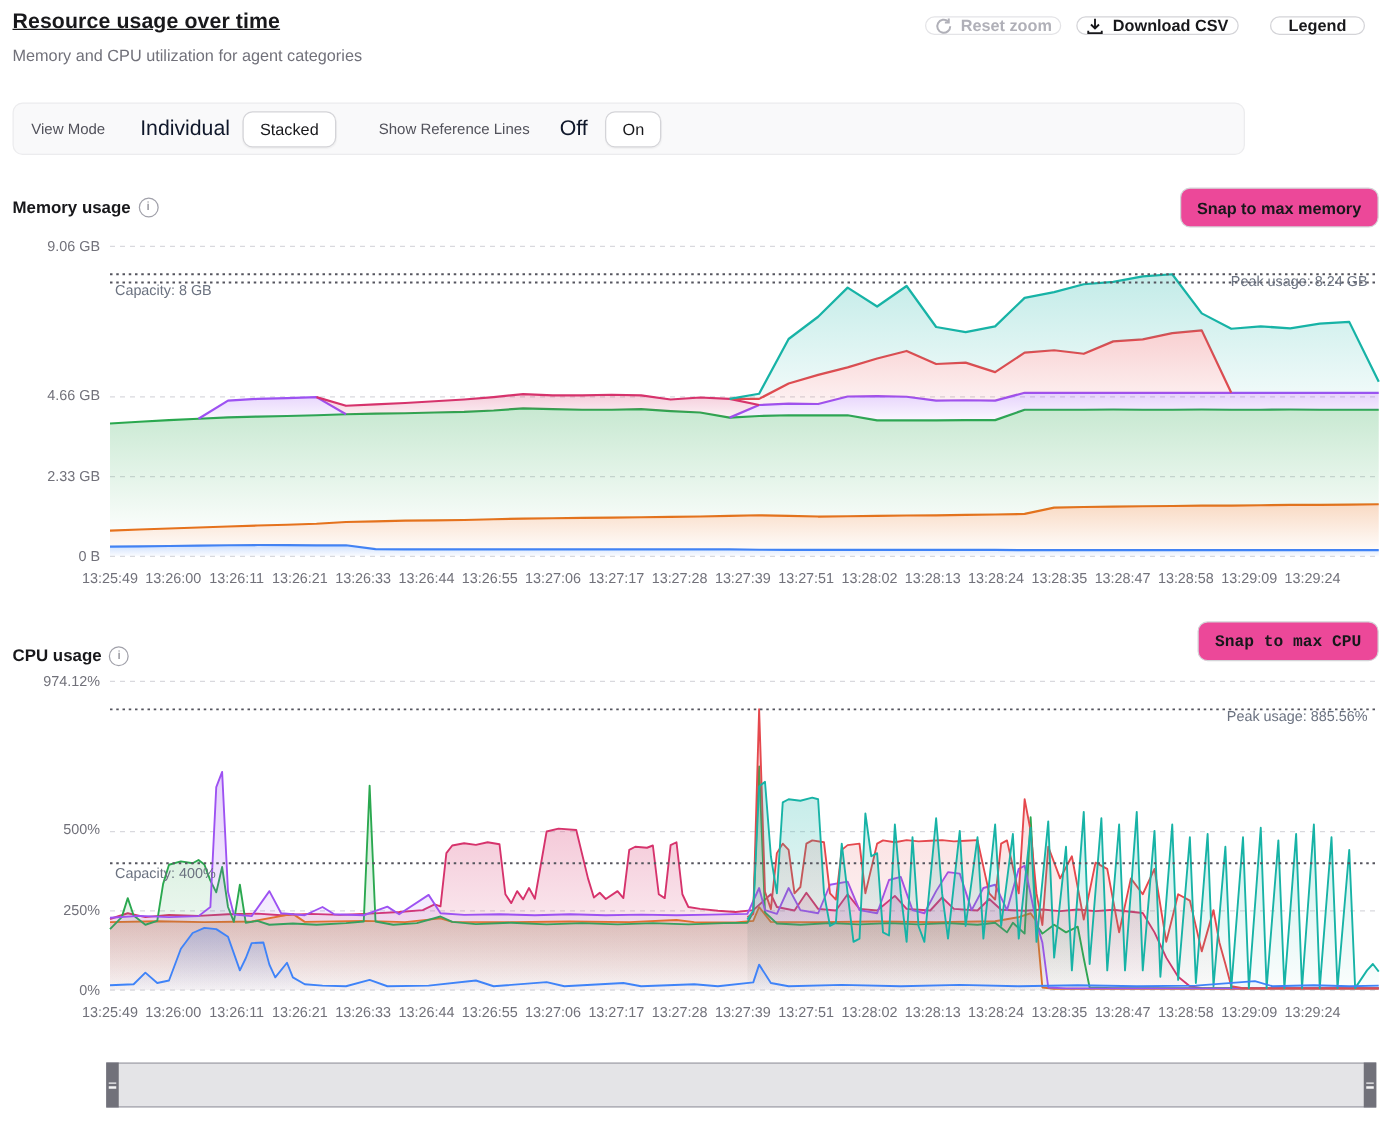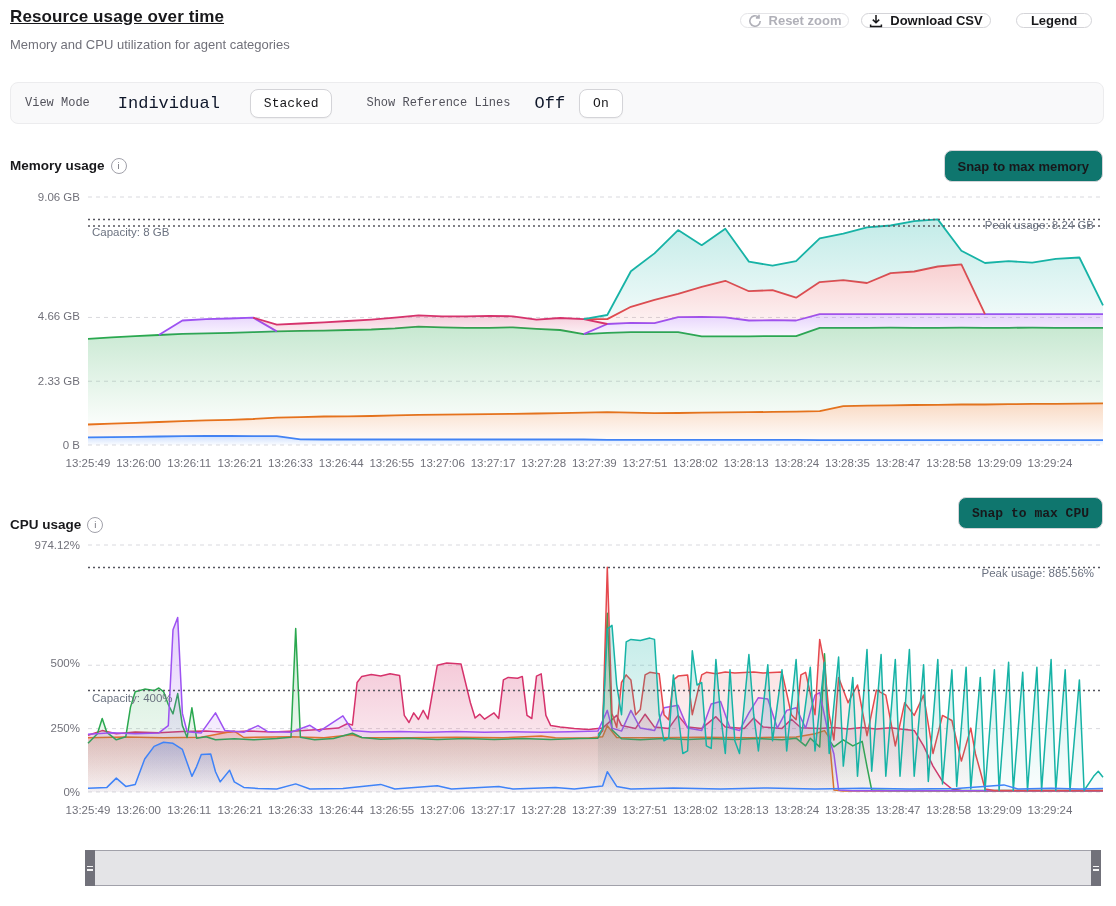--- a/index.html
+++ b/index.html
@@ -9,33 +9,33 @@
   .abs{position:absolute;box-sizing:border-box;}
   .page-title{left:10px;top:7px;font-size:17px;font-weight:700;letter-spacing:.1px;text-decoration:underline;}
   .page-subtitle{left:10px;top:37px;font-size:13px;color:#71717a;}
   .btn{display:flex;align-items:center;justify-content:center;gap:7px;height:15px;
        background:#fff;border:1px solid #d4d4d8;border-radius:8px;font-size:13px;
        font-weight:700;color:#18181b;cursor:pointer;}
   .btn.disabled{color:#b0b0b8;border-color:#e4e4e7;font-weight:700;}
   #btn-reset{left:740px;top:13px;width:109px;}
   #btn-csv{left:861px;top:13px;width:130px;}
   #btn-legend{left:1016px;top:13px;width:76px;gap:23px;}
-  #toolbar{left:10px;top:82px;width:1094px;height:42px;background:#f9f9fa;
+  #toolbar{left:10px;top:82px;width:986px;height:42px;background:#f9f9fa;
            border:1px solid #ececee;border-radius:8px;display:flex;align-items:center;
-           padding:0 14px;font-family:Liberation Mono, monospace;}
+           padding:0 14px;}
   .tb-label{font-size:12px;color:#52525b;}
   .tb-opt{font-size:17px;color:#0f172a;cursor:pointer;padding:6px 2px;}
   .pill{background:#fff;border:1px solid #d4d4d8;border-radius:8px;padding:6px 13px;
         font-size:13px;color:#18181b;cursor:pointer;box-shadow:0 1px 1px rgba(0,0,0,.04);}
   .sec-title{font-size:13.5px;font-weight:700;color:#18181b;display:flex;align-items:flex-start;gap:6px;}
   #mem-title{left:10px;top:158px;}
   #cpu-title{left:10px;top:517px;}
   .info{display:inline-block;width:14px;height:14px;border:1px solid #a1a1aa;border-radius:50%;
         color:#71717a;font-size:9.5px;line-height:13px;text-align:center;font-weight:400;cursor:pointer;}
-  .snap{right:13px;height:32px;padding:0 13px;display:flex;align-items:center;background:#0f766e;
+  .snap{right:13px;height:32px;padding:0 13px;display:flex;align-items:center;background:#ec4899;
         border:1px solid #d4d4d8;border-radius:8px;font-size:13px;font-weight:700;cursor:pointer;}
   #snap-mem{top:150px;}
   #snap-cpu{top:497px;font-family:Liberation Mono, monospace;}
   text.tick{font-size:11.5px;fill:#71717a;}
   text.ref{font-size:11.5px;fill:#6b7280;}
   #brush{left:85px;top:850px;width:1016px;height:36px;background:#e4e4e7;
          border:1px solid #a1a1aa;cursor:grab;}
   .bhandle{position:absolute;top:-1px;width:10px;height:36px;background:#71717a;
            display:flex;flex-direction:column;justify-content:center;align-items:center;
            gap:2px;cursor:ew-resize;}
@@ -215,21 +215,21 @@
   </svg>
   <span>Legend</span>
   <svg width="10" height="6" viewBox="0 0 10 6">
     <path d="M1 1 L5 5 L9 1" fill="none" stroke="#18181b" stroke-width="1.4"></path>
   </svg>
 </div>
 
 <div class="abs" id="toolbar">
   <span class="tb-label">View Mode</span>
   <span class="tb-opt" style="margin-left:26px">Individual</span>
-  <span class="pill" style="margin-left:28px">Stacked</span>
+  <span class="pill" style="margin-left:8px">Stacked</span>
   <span class="tb-label" style="margin-left:34px">Show Reference Lines</span>
   <span class="tb-opt" style="margin-left:22px">Off</span>
   <span class="pill" style="margin-left:12px">On</span>
 </div>
 
 <div class="abs sec-title" id="mem-title">
   <span>Memory usage</span>
   <span class="info">i</span>
 </div>
 <div class="abs snap" id="snap-mem">Snap to max memory</div>

